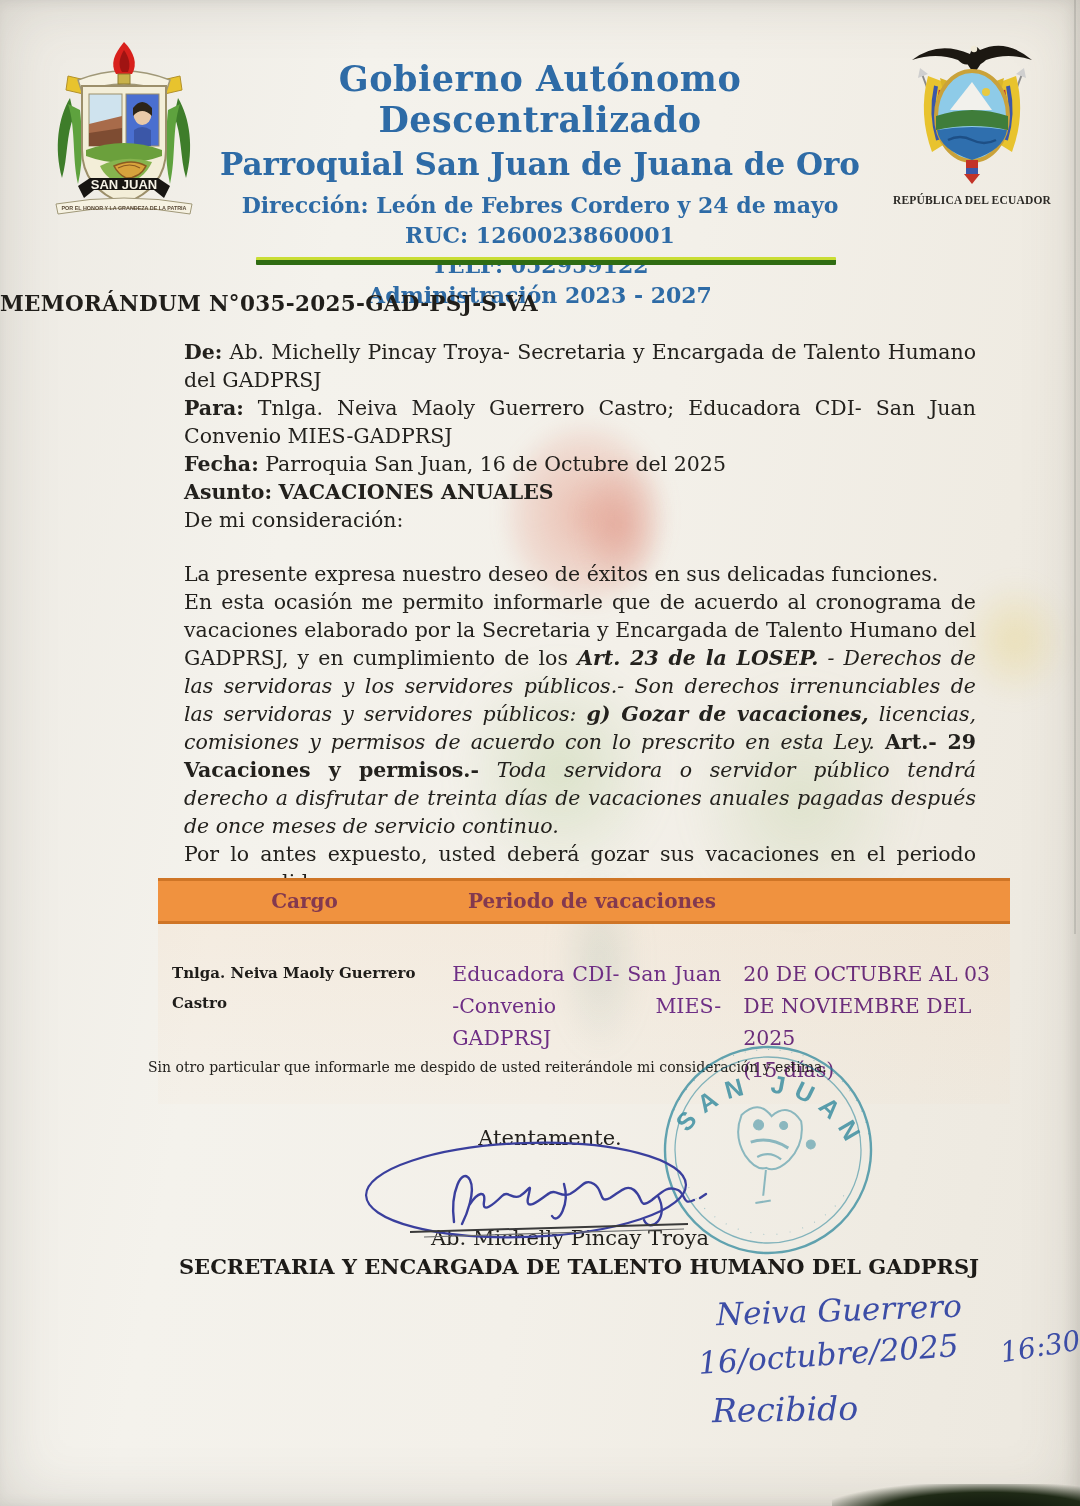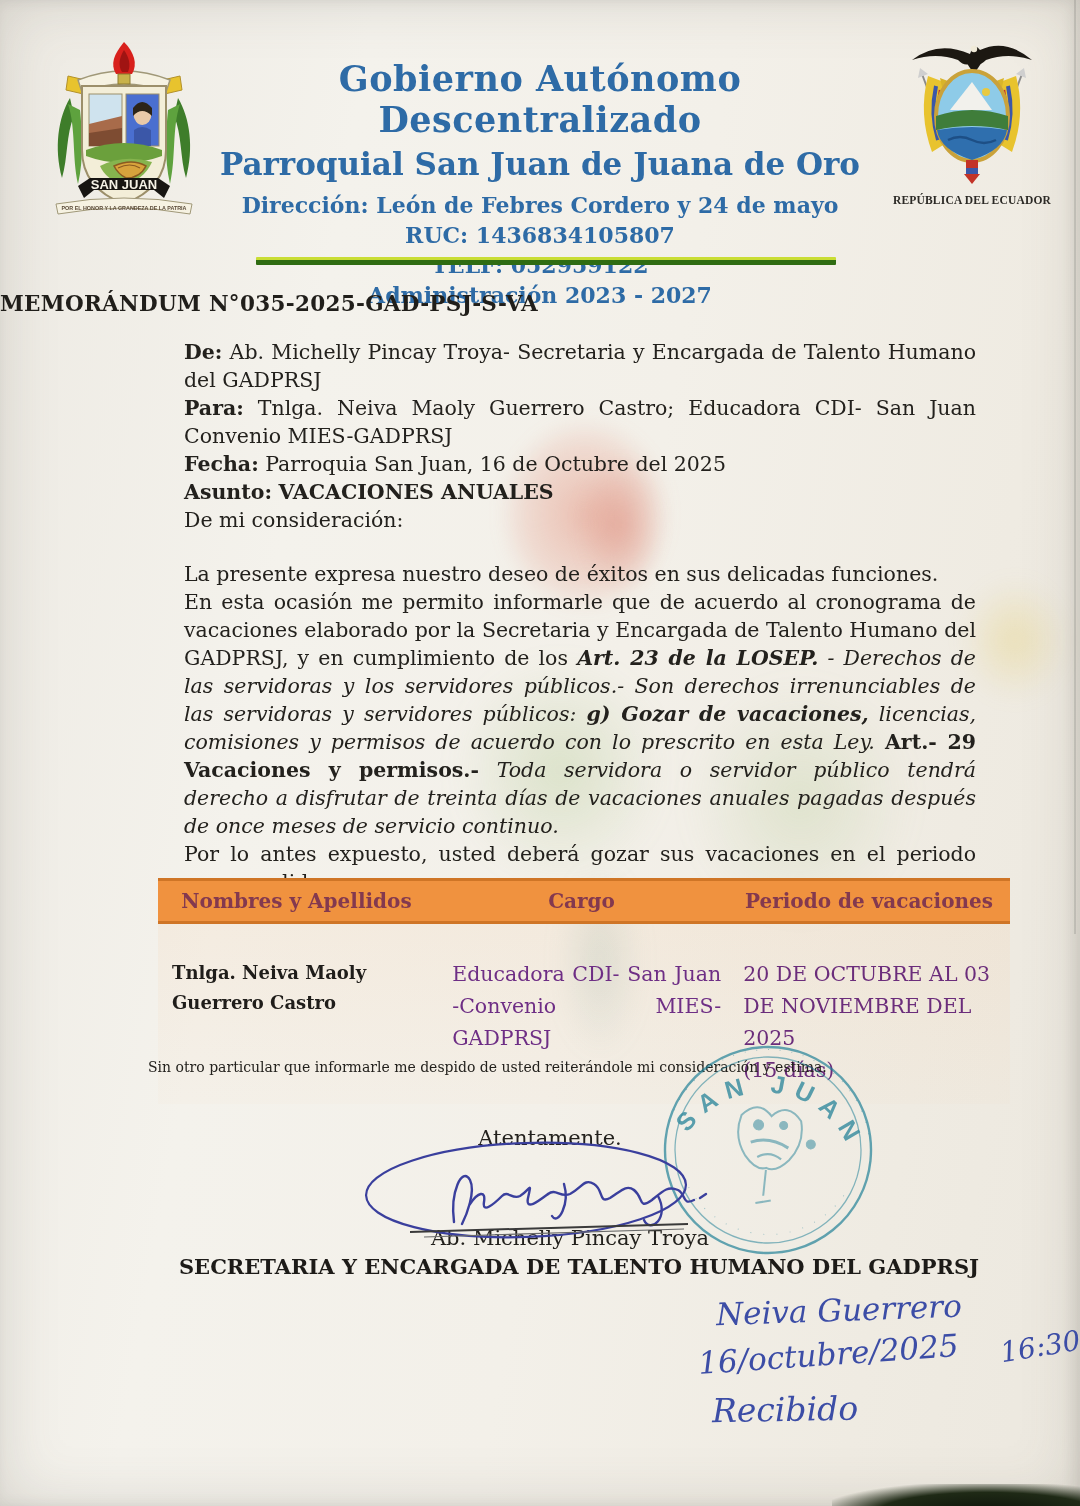--- a/index.html
+++ b/index.html
@@ -55,21 +55,21 @@
   .bi{font-style:italic;font-weight:bold;}
   .b{font-weight:bold;}
 
   
   .vac-table{position:absolute;left:158px;top:878px;width:852px;}
   .thead{display:flex;background:#f0923f;border-top:3px solid #cf7526;border-bottom:3px solid #cf7526;height:40px;align-items:center;}
   .thead .cell{font-size:20px;font-weight:bold;color:#83394f;text-align:center;}
   .c1{width:277px;}.c2{width:293px;}.c3{width:282px;}
   .tbody{display:flex;padding:30px 0 18px 0;
     background:linear-gradient(rgba(244,180,120,.10),rgba(244,180,120,.03));}
-  .cell-name{font-size:18px;font-weight:bold;color:#1f1d1a;padding:4px 10px 0 14px;line-height:30px;}
+  .cell-name{font-size:15px;font-weight:bold;color:#1f1d1a;padding:4px 10px 0 14px;line-height:30px;}
   .cell-cargo{font-size:20.5px;color:#6e2e85;text-align:justify;padding:4px 14px 0 16px;line-height:32px;}
   .cell-periodo{font-size:20.5px;color:#6b2d7b;text-align:left;padding:4px 8px 0 8px;line-height:32px;}
 
   
   .closing{position:absolute;left:148px;top:1052px;width:792px;font-size:14px;line-height:31px;text-align:justify;color:#23211d;}
   .salute{position:absolute;left:0;top:1126px;width:1080px;text-align:center;font-size:21px;color:#23211d;padding-left:10px;}
   .signer-name{position:absolute;left:0;top:1226px;width:1080px;text-align:center;font-size:21px;color:#23211d;padding-left:30px;}
   .signer-title{position:absolute;left:0;top:1254px;width:1080px;text-align:center;font-size:21px;font-weight:bold;color:#1d1b18;padding-left:39px;}
 
   .sig-svg{position:absolute;left:358px;top:1138px;z-index:3;}
@@ -168,42 +168,41 @@
     <rect x="78" y="134" width="12" height="8" fill="#3b57a8"></rect>
     <polygon points="84,150 76,140 92,140" fill="#c33327"></polygon>
   </svg>
   <div class="seal-caption">REPÚBLICA DEL ECUADOR</div>
 </div>
 
 <div class="hdr-center">
   <div class="hdr-title1">Gobierno Autónomo Descentralizado</div>
   <div class="hdr-title2">Parroquial San Juan de Juana de Oro</div>
   <div class="hdr-addr">Dirección: León de Febres Cordero y 24 de mayo</div>
-  <div class="hdr-ruc">RUC: 1436834105807</div>
+  <div class="hdr-ruc">RUC: 1260023860001</div>
   <div class="hdr-telf">TELF: 052959122</div>
   <div class="hdr-adm">Administración 2023 - 2027</div>
 </div>
 <div class="green-rule"></div>
 
 <div class="memo-title">MEMORÁNDUM N°035-2025-GAD-PSJ-S-VA</div>
 
 <div class="flow">
   <p><span class="lbl">De:</span> <span>Ab. Michelly Pincay Troya- Secretaria y Encargada de Talento Humano del GADPRSJ</span></p>
   <p><span class="lbl">Para:</span> <span>Tnlga. Neiva Maoly Guerrero Castro; Educadora CDI- San Juan Convenio MIES-GADPRSJ</span></p>
   <p><span class="lbl">Fecha:</span> <span>Parroquia San Juan, 16 de Octubre del 2025</span></p>
   <p class="asunto-line"><span class="lbl">Asunto:</span> <span>VACACIONES ANUALES</span></p>
   <p>De mi consideración:</p>
   <p class="gap-top">La presente expresa nuestro deseo de éxitos en sus delicadas funciones.</p>
   <p><span>En esta ocasión me permito informarle que de acuerdo al cronograma de vacaciones elaborado por la Secretaria y Encargada de Talento Humano del GADPRSJ, y  en cumplimiento de los </span><span class="bi">Art. 23 de la LOSEP.</span><span class="it"> - Derechos de las servidoras y los servidores públicos.- Son derechos irrenunciables de las servidoras y servidores públicos: </span><span class="bi">g) Gozar de vacaciones,</span><span class="it"> licencias, comisiones y permisos de acuerdo con lo prescrito en esta Ley. </span><span class="b">Art.- 29 Vacaciones y permisos.-</span><span class="it"> Toda servidora o servidor público tendrá derecho a disfrutar de treinta días de vacaciones anuales pagadas después de once meses de servicio continuo.</span></p>
   <p>Por lo antes expuesto, usted deberá gozar sus vacaciones en el periodo comprendido:</p>
 </div>
 
 <div class="vac-table">
   <div class="thead">
-    <div class="cell c1">Nombres y Apellidos</div>
     <div class="cell c2">Cargo</div>
     <div class="cell c3">Periodo de vacaciones</div>
   </div>
   <div class="tbody">
     <div class="c1 cell-name">Tnlga. Neiva Maoly Guerrero Castro</div>
     <div class="c2 cell-cargo">Educadora CDI- San Juan -Convenio MIES- GADPRSJ</div>
     <div class="c3 cell-periodo">
       <span>20 DE OCTUBRE AL 03 DE NOVIEMBRE DEL 2025</span><br>
       <span>(15 días)</span>
     </div>

